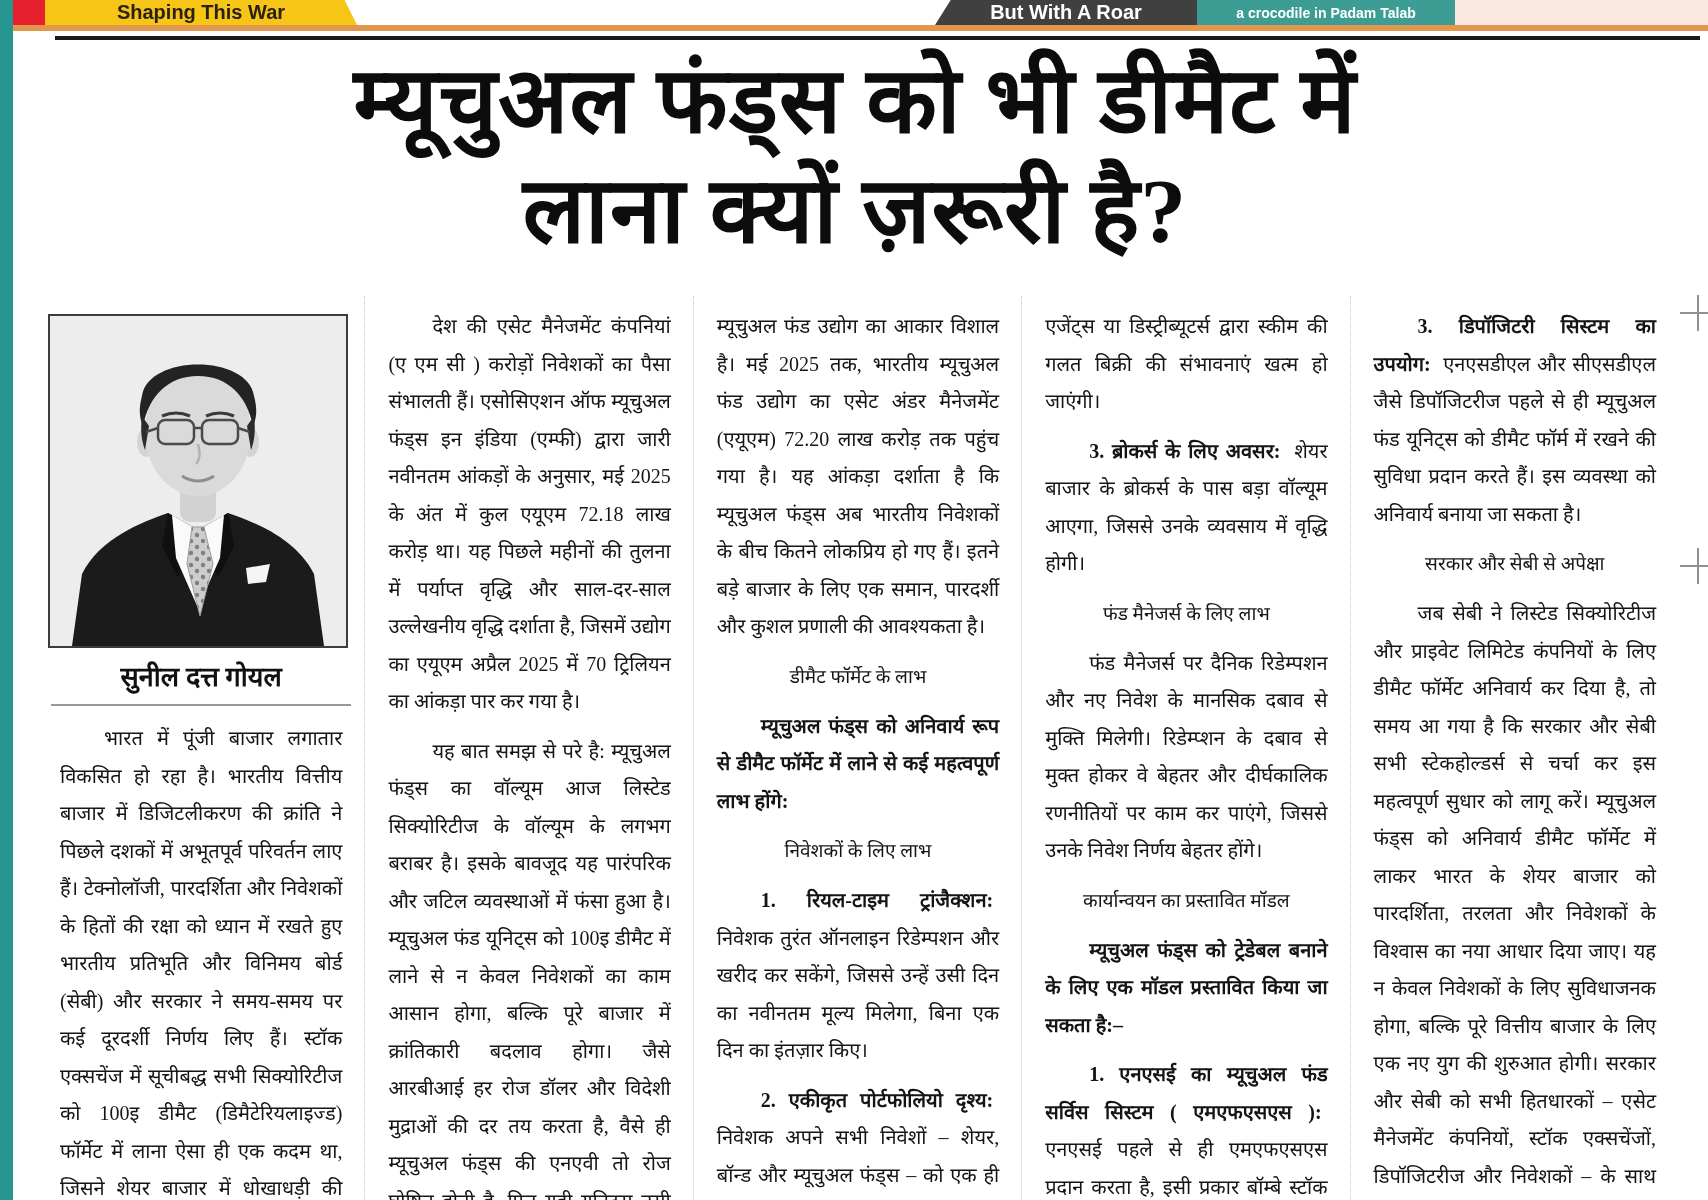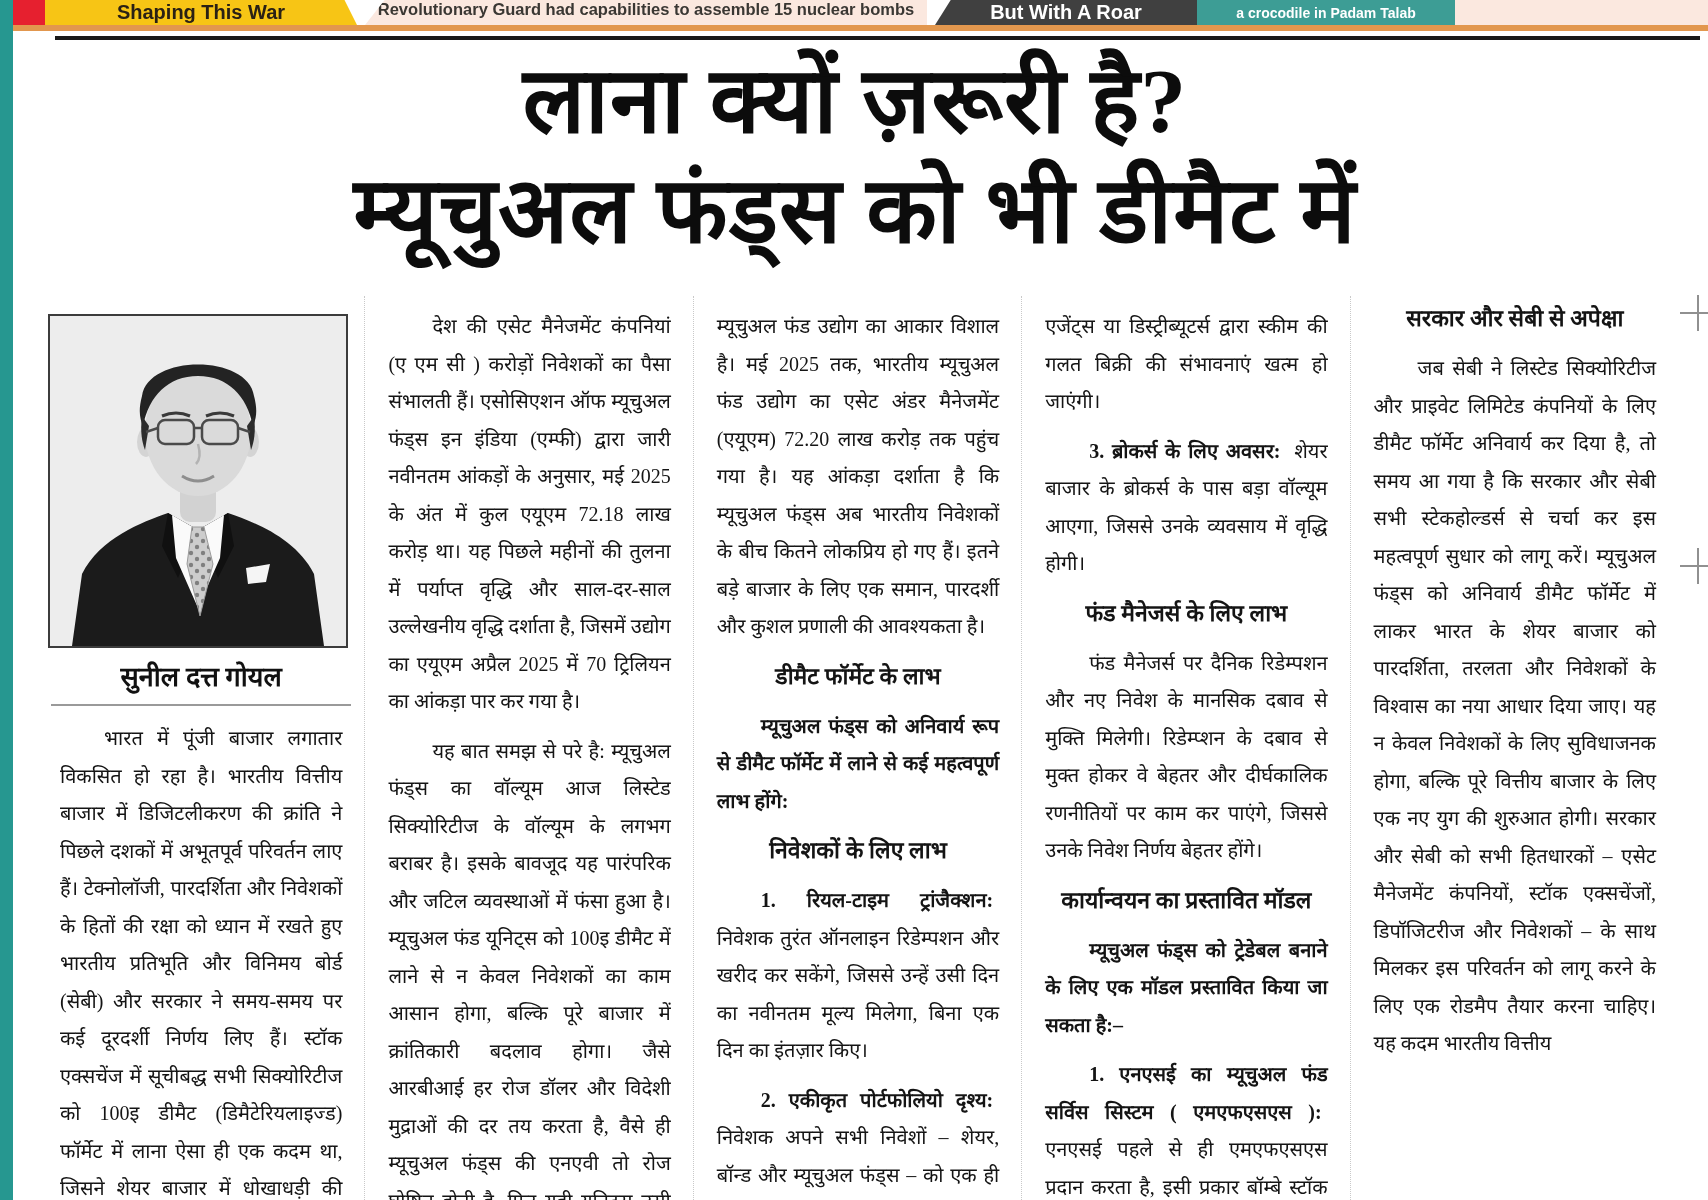--- a/index.html
+++ b/index.html
@@ -36,54 +36,51 @@
   .crop2{right:-8px;top:548px;}
   
   .cols{position:absolute;top:296px;left:48px;width:1620px;height:904px;
         display:grid;grid-template-columns:repeat(5,1fr);column-gap:22px;overflow:hidden;}
   .col{overflow:hidden;color:#141414;}
   .col:not(:last-child){border-right:1px dotted #c9c9c9;padding-right:10px;margin-right:-11px;}
   .para{margin:12px;font-size:20px;line-height:37.5px;text-align:justify;}
   .para.indent{text-indent:44px;}
   .para .lead{font-weight:bold;margin-right:6px;}
   .bold-para{font-weight:bold;}
-  .subhead{margin:4px 0 2px 0;font-size:23px;line-height:38px;font-weight:bold;text-align:center;}
+  .subhead{margin:4px 0 2px 0;font-size:19px;line-height:38px;font-weight:normal;text-align:center;}
   
   .photo-frame{margin-top:18px;border:2px solid #3c3c3c;background:#efefef;width:296px;height:330px;}
   .photo-frame svg{display:block;width:100%;height:100%;}
   .caption{margin-top:12px;text-align:center;font-weight:bold;font-size:27px;line-height:34px;color:#111;}
   .caption-rule{margin:10px auto 14px auto;border-top:2px solid #9a9a9a;width:98%;}
 </style>
 </head>
 <body>
 
 <div class="edge-strip"></div>
 
 <div class="banner">
   <div class="box b-red-sliver"></div>
   <div class="box b-yellow">
     <span>Shaping This War</span>
   </div>
-  <div class="box b-cream">
-    <span class="t">Revolutionary Guard had capabilities to assemble 15 nuclear bombs</span>
-  </div>
   <div class="box b-redbig">
     <span>But With A Roar</span>
   </div>
   <div class="box b-teal">
     <span>a crocodile in Padam Talab</span>
   </div>
   <div class="box b-cream2"></div>
 </div>
 <div class="orange-rule"></div>
 <div class="dark-rule"></div>
 
 <div class="headline">
+  <div class="hl">म्यूचुअल फंड्स को भी डीमैट में</div>
   <div class="hl">लाना क्यों ज़रूरी है?</div>
-  <div class="hl">म्यूचुअल फंड्स को भी डीमैट में</div>
 </div>
 
 <div class="crop crop1"></div>
 <div class="crop crop2"></div>
 
 <div class="cols">
 
   <div class="col">
     <div class="photo-frame">
       <svg viewBox="0 0 296 330" xmlns="http://www.w3.org/2000/svg">
@@ -183,19 +180,23 @@
     <p class="para indent bold-para">
       <span>म्यूचुअल फंड्स को ट्रेडेबल बनाने के लिए एक मॉडल प्रस्तावित किया जा सकता है:–</span>
     </p>
     <p class="para indent">
       <b class="lead">1. एनएसई का म्यूचुअल फंड सर्विस सिस्टम ( एमएफएसएस ):</b>
       <span>एनएसई पहले से ही एमएफएसएस प्रदान करता है, इसी प्रकार बॉम्बे स्टॉक एक्सचेंज में बीएसई  स्टार, जिसके</span>
     </p>
   </div>
 
   <div class="col">
+    <p class="para indent">
+      <b class="lead">3. डिपॉजिटरी सिस्टम का उपयोग:</b>
+      <span>एनएसडीएल और सीएसडीएल जैसे डिपॉजिटरीज पहले से ही म्यूचुअल फंड यूनिट्स को डीमैट फॉर्म में रखने की सुविधा प्रदान करते हैं। इस व्यवस्था को अनिवार्य बनाया जा सकता है।</span>
+    </p>
     <h3 class="subhead">सरकार और सेबी से अपेक्षा</h3>
     <p class="para indent">
       <span>जब सेबी ने लिस्टेड सिक्योरिटीज और प्राइवेट लिमिटेड कंपनियों के लिए डीमैट फॉर्मेट अनिवार्य कर दिया है, तो समय आ गया है कि सरकार और सेबी सभी स्टेकहोल्डर्स से चर्चा कर इस महत्वपूर्ण सुधार को लागू करें। म्यूचुअल फंड्स को अनिवार्य डीमैट फॉर्मेट में लाकर भारत के शेयर बाजार को पारदर्शिता, तरलता और निवेशकों के विश्वास का नया आधार दिया जाए। यह न केवल निवेशकों के लिए सुविधाजनक होगा, बल्कि पूरे वित्तीय बाजार के लिए एक नए युग की शुरुआत होगी। सरकार और सेबी को सभी हितधारकों – एसेट मैनेजमेंट कंपनियों, स्टॉक एक्सचेंजों, डिपॉजिटरीज और निवेशकों – के साथ मिलकर इस परिवर्तन को लागू करने के लिए एक रोडमैप तैयार करना चाहिए। यह कदम भारतीय वित्तीय</span>
     </p>
   </div>
 
 </div>
 
 </body></html>

